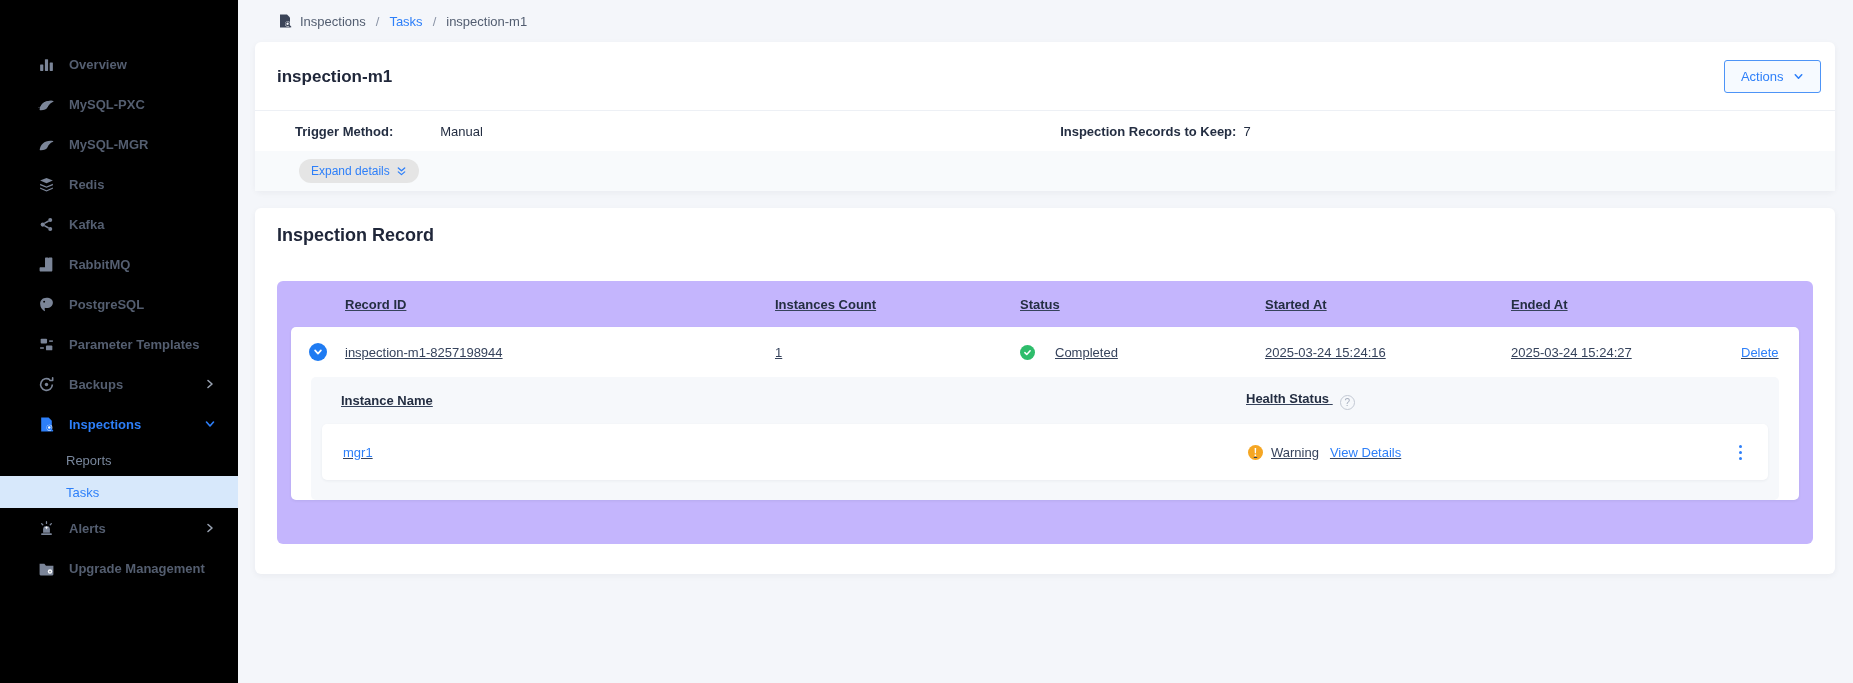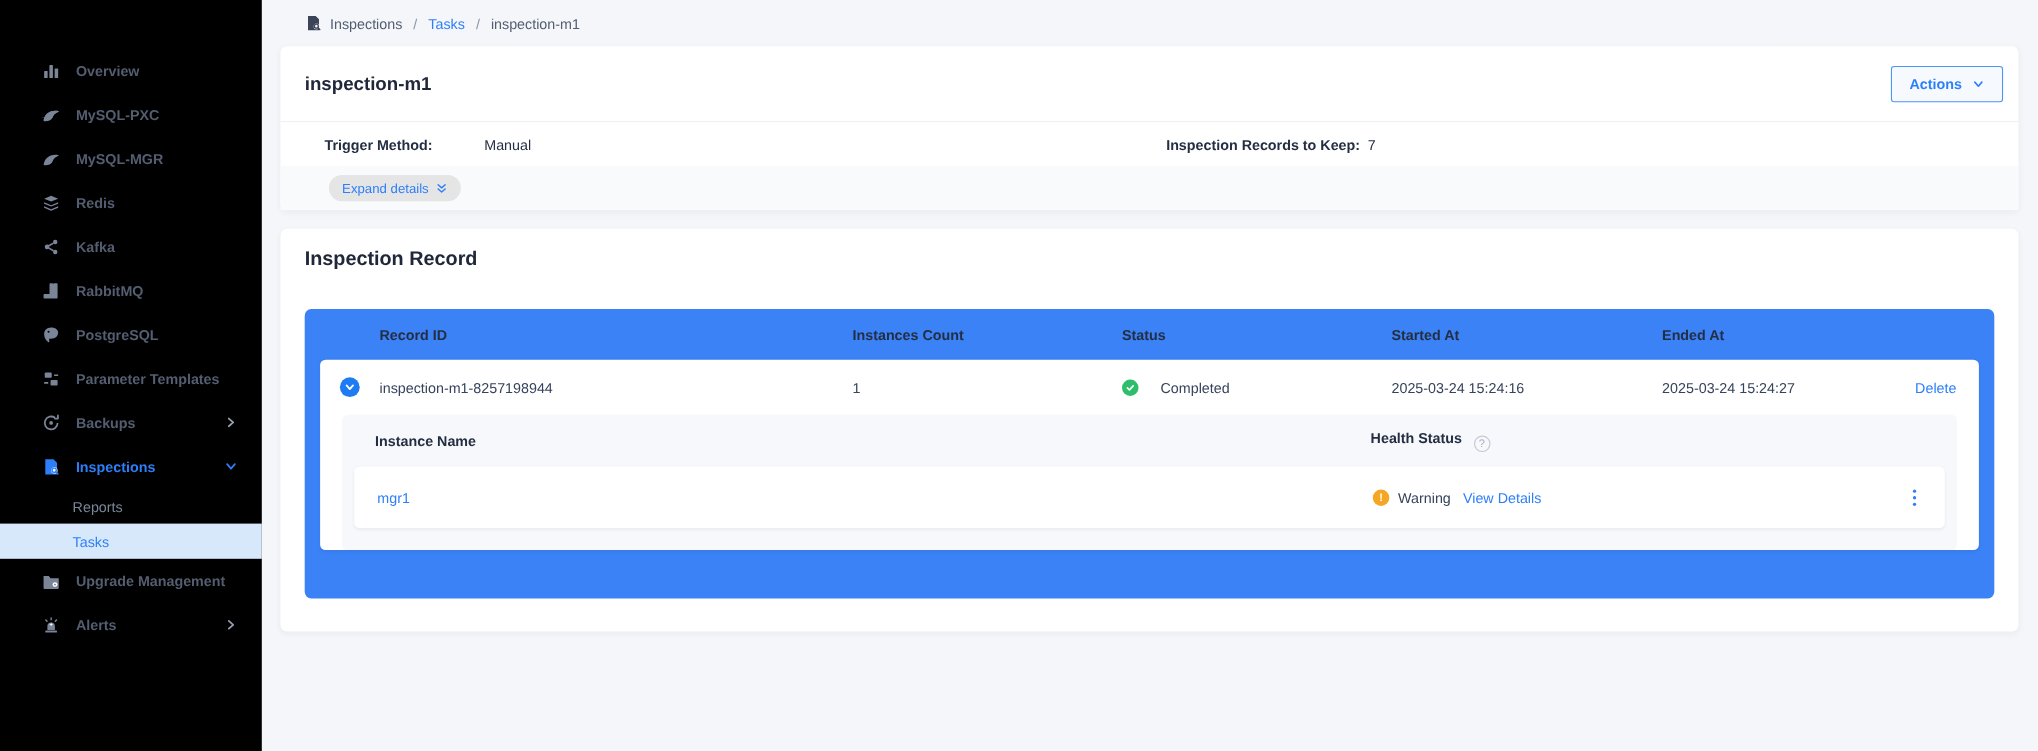--- a/index.html
+++ b/index.html
@@ -30,36 +30,36 @@
   .bc-item { color:#525d70; }
   .bc-sep { color:#8b94a6; margin:0 3px; }
   .bc-link { color:#2d7ff9; cursor:pointer; }
   .card { background:#fff; border-radius:6px; box-shadow:0 2px 6px rgba(36,46,66,.05); }
   
   .card-head { display:flex; align-items:center; justify-content:space-between;
     padding:18px 14px 17px 22px; border-bottom:1px solid #edf0f5; }
   .page-title { font-size:17px; font-weight:bold; color:#20273a; }
   .actions-btn { display:inline-flex; align-items:center; gap:9px; padding:8px 16px;
     border:1px solid #4d94f7; border-radius:3px; background:#f6faff; color:#2d7ff9;
-    font-size:13px; font-weight:bold; cursor:pointer; }
+    font-size:13px; font-weight:normal; cursor:pointer; }
   .actions-btn svg { width:11px; height:11px; }
   .fields-row { display:flex; padding:13px 22px 12px; }
   .field { display:flex; }
   .field:first-child { flex:0 0 51%; padding-left:18px;gap:40px; }
   .field-label { font-weight:bold; color:#242e42; }
   .field-value { margin-left:7px; color:#242e42; }
   .expand-band { background:#f8fafc; height:40px; display:flex; align-items:center;
     padding-left:44px; margin-bottom:9px; }
   .expand-pill { display:inline-flex; align-items:center; gap:6px; background:#e5e5e5;
     color:#2d7ff9; font-size:12px; height:24px; padding:0 12px; border-radius:12px; cursor:pointer; }
   .expand-pill svg { width:11px; height:11px; }
   
   .card.record { margin-top:17px; padding:17px 22px 30px; }
   .section-title { font-size:18px; font-weight:bold; color:#20273a; margin-bottom:35px; }
-  .table-wrap { background:#3b82f6; border-radius:6px; padding:0 14px 18px; }
+  .table-wrap { background:#c4b5fd; border-radius:6px; padding:0 14px 18px;text-decoration:underline; }
   .thead { display:flex; align-items:center; height:46px; padding:0 20px 0 14px;
     font-weight:bold; font-size:13px; color:#242e42; }
   .c-toggle { width:40px; display:flex; align-items:center; }
   .c-id { width:430px; }
   .c-count { width:245px; }
   .c-status { width:245px; }
   .c-start { width:246px; }
   .c-end { width:230px; }
   .c-action { margin-left:auto; }
   .row-card { background:#fff; border-radius:5px; box-shadow:0 1px 3px rgba(36,46,66,.08); }
@@ -213,43 +213,43 @@
   <div class="nav-sub">
     <span>Reports</span>
   </div>
   <div class="nav-sub selected">
     <span>Tasks</span>
   </div>
 
   <div class="nav-item">
     <span class="nav-ic">
       <svg viewBox="0 0 16 16" fill="currentColor">
-          <path d="M1.5 3.5H6l1.5 1.8h7v8.2a1 1 0 0 1-1 1h-11a1 1 0 0 1-1-1z"></path>
-          <circle cx="11.3" cy="10.8" r="2.1" fill="#fbfcfd"></circle>
-          <circle cx="11.3" cy="10.8" r="0.8" fill="currentColor"></circle>
-        </svg>
-    </span>
-    <span class="nav-label">Upgrade Management</span>
-  </div>
-
-  <div class="nav-item">
-    <span class="nav-ic">
-      <svg viewBox="0 0 16 16" fill="currentColor">
           <path d="M4.8 8.8a3.2 3.2 0 0 1 6.4 0V12H4.8z"></path>
           <rect x="3" y="12.4" width="10" height="1.8" rx="0.6"></rect>
           <path d="M8 5.6l.5 1.2 1.3.5-1.3.5L8 9l-.5-1.2-1.3-.5 1.3-.5z" fill="#fbfcfd"></path>
           <path d="M8 1.6v1.6M3.4 3.4l1.1 1.1M12.6 3.4l-1.1 1.1" stroke="currentColor" stroke-width="1.2" stroke-linecap="round"></path>
         </svg>
     </span>
     <span class="nav-label">Alerts</span>
     <span class="nav-chevron">
       <svg viewBox="0 0 12 12" fill="none" stroke="currentColor" stroke-width="1.6" stroke-linecap="round" stroke-linejoin="round">
           <path d="M4 2.5 8 6 4 9.5"></path>
         </svg>
     </span>
+  </div>
+
+  <div class="nav-item">
+    <span class="nav-ic">
+      <svg viewBox="0 0 16 16" fill="currentColor">
+          <path d="M1.5 3.5H6l1.5 1.8h7v8.2a1 1 0 0 1-1 1h-11a1 1 0 0 1-1-1z"></path>
+          <circle cx="11.3" cy="10.8" r="2.1" fill="#fbfcfd"></circle>
+          <circle cx="11.3" cy="10.8" r="0.8" fill="currentColor"></circle>
+        </svg>
+    </span>
+    <span class="nav-label">Upgrade Management</span>
   </div>
 
 </aside>
 
 <div class="main">
 
   <div class="breadcrumb">
     <span class="bc-ic">
       <svg viewBox="0 0 16 16" fill="currentColor">
           <path d="M3 1.5h7l3 3v10H3z"></path>

